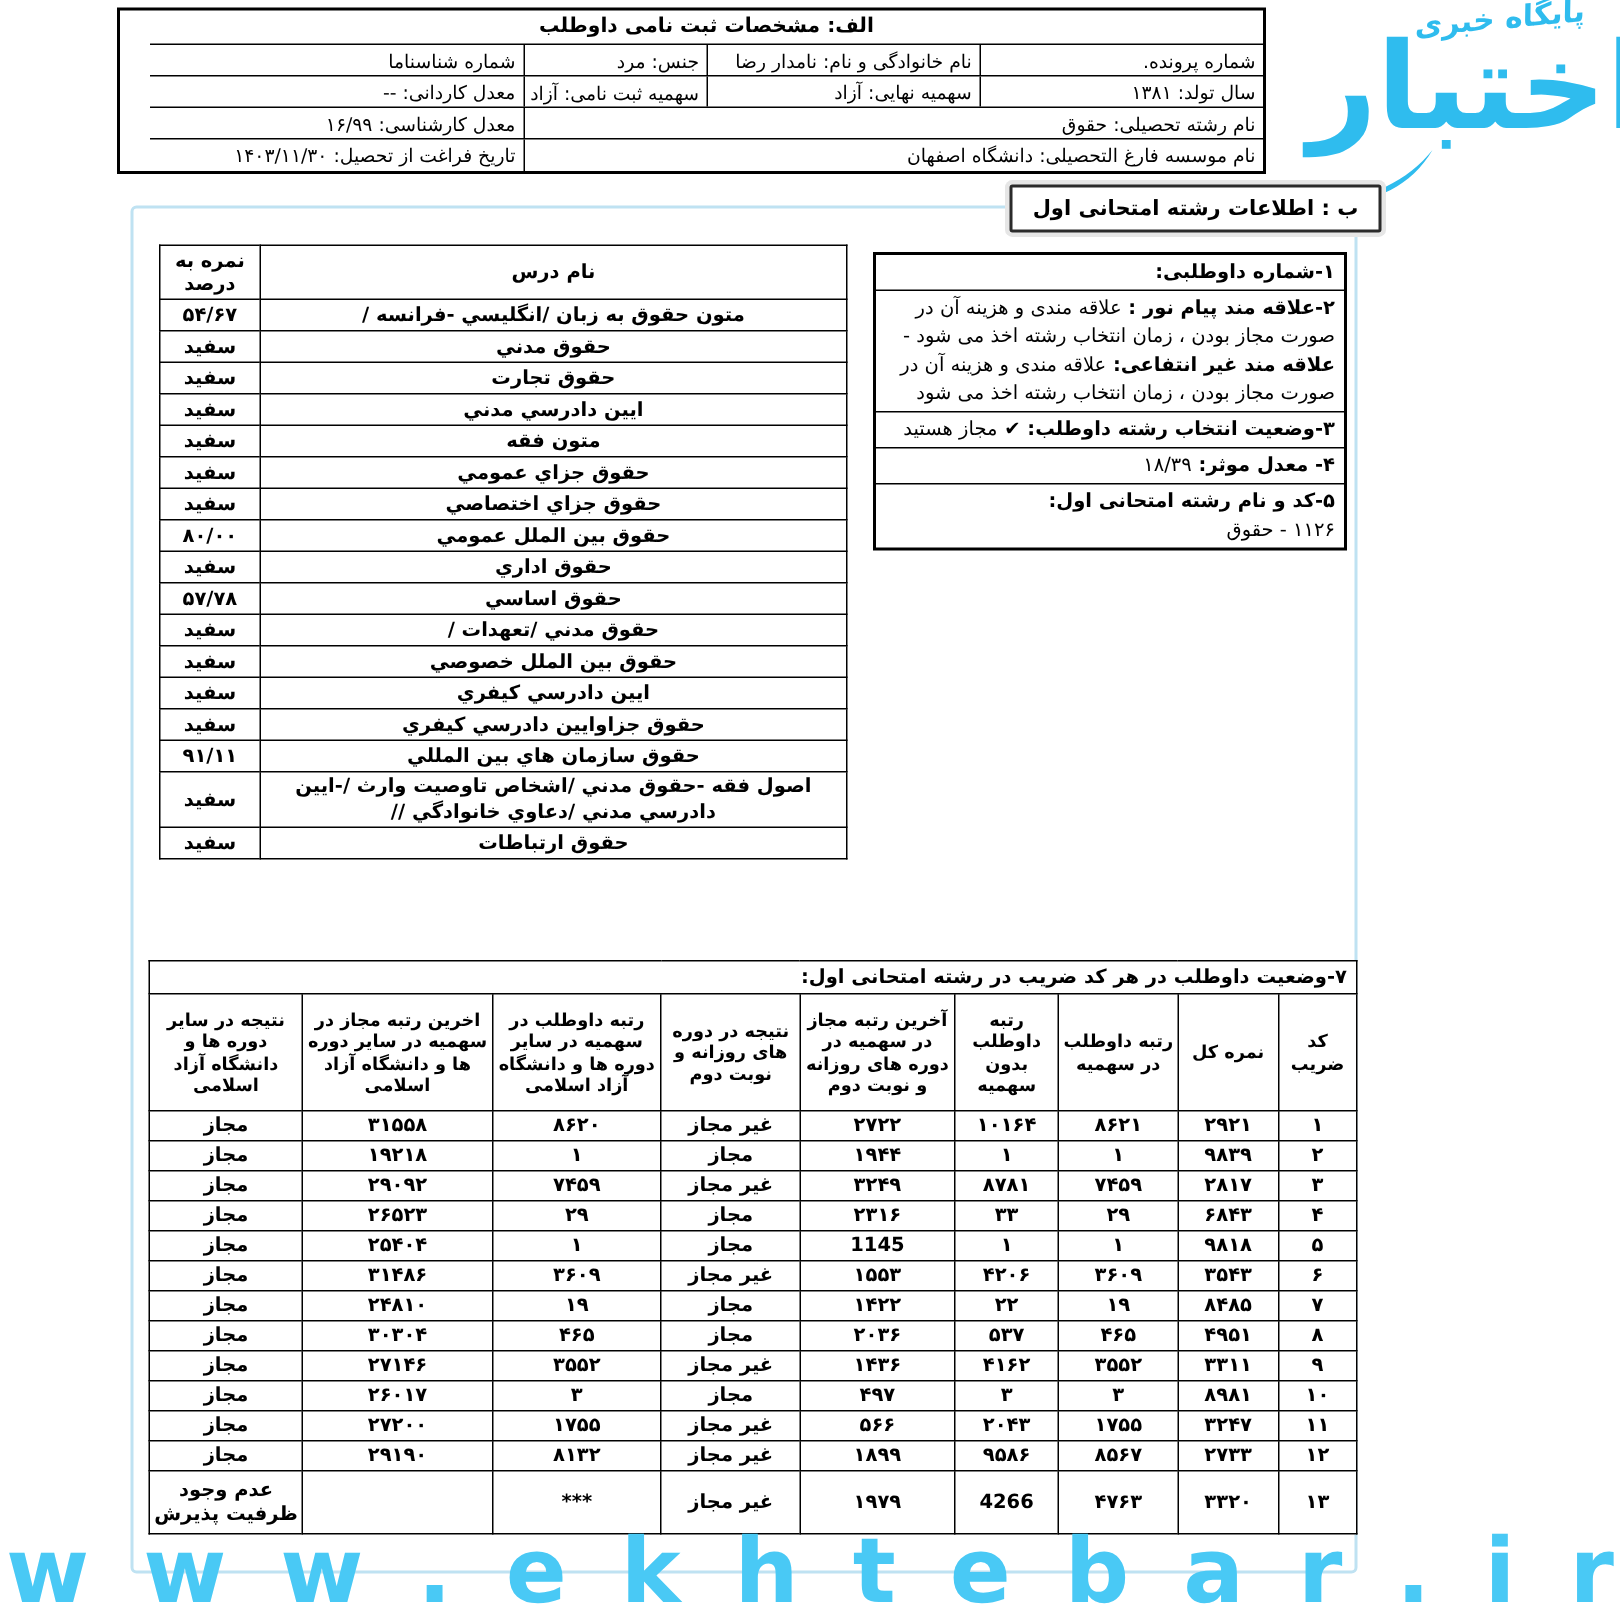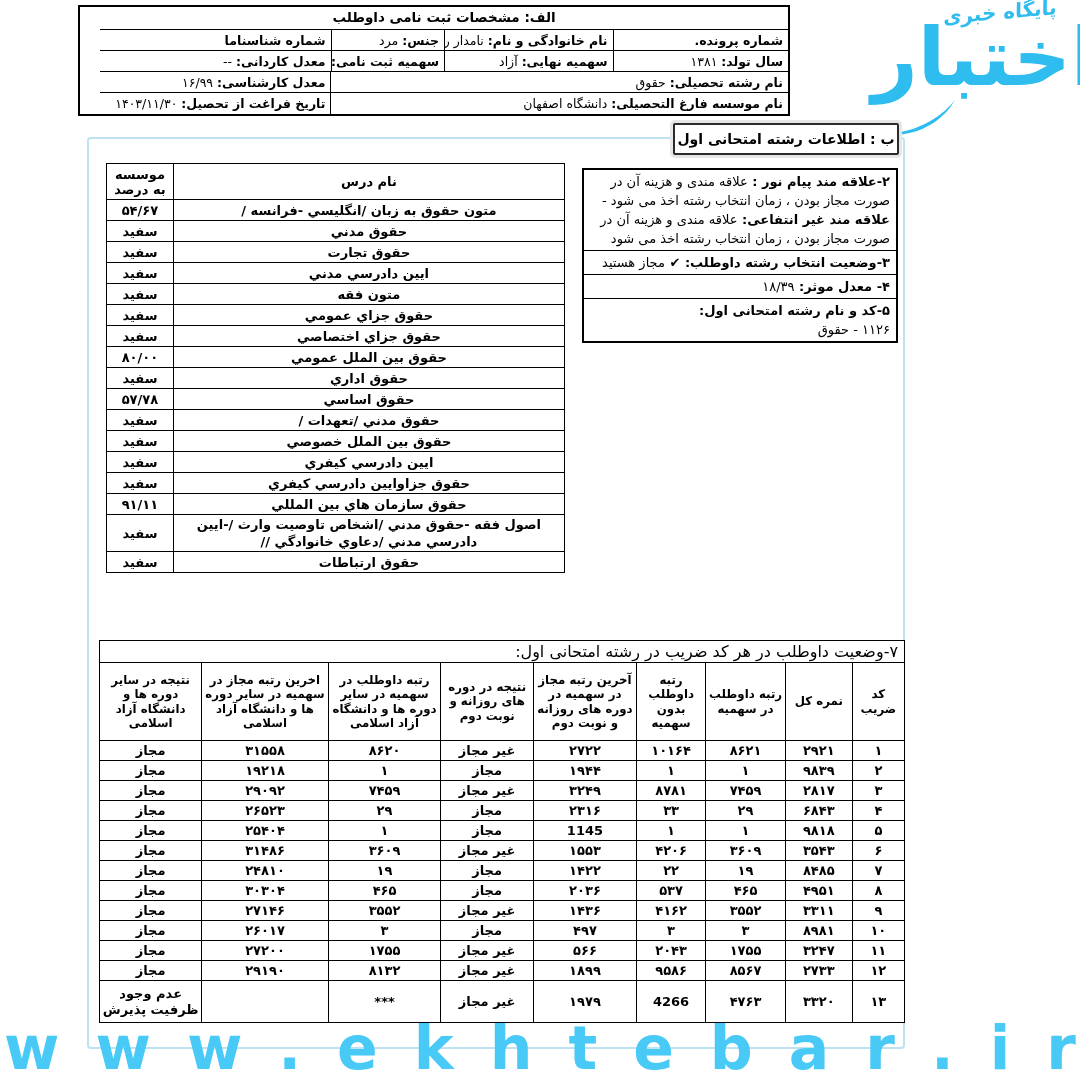--- a/index.html
+++ b/index.html
@@ -5,51 +5,51 @@
   * { box-sizing: border-box; margin: 0; padding: 0; }
   html, body {
     width: 1080px; height: 1080px; overflow: hidden;
     background: #fff; color: #000;
     font-family: "DejaVu Sans", sans-serif;
     direction: rtl; position: relative;
   }
 
   
   .section-a {
-    position: absolute; left: 78px; top: 5px; width: 712px;
+    position: absolute; left: 78px; top: 5px; width: 766px;
     border: 2px solid #000; background: #fff; z-index: 3; padding-left: 20px;
   }
   .ta-title {
     height: 23px; line-height: 21px; text-align: center;
     font-weight: bold; font-size: 13.5px; border-bottom: 1.5px solid #000;
   }
   .ta-row {
     display: flex; height: 21px; border-bottom: 1.5px solid #000;
     font-size: 12.5px; align-items: center;
   }
   .ta-row:last-child { border-bottom: none; }
   .ta-cell {
     height: 100%; padding: 0 5px; display: flex; align-items: center;
     white-space: nowrap; overflow: hidden;
   }
   .ta-cell:not(:last-child) { border-left: 1.5px solid #000; }
-  .lbl { font-weight: bold; text-align: center; }
+  .lbl { font-weight: normal; text-align: center; }
   .val { margin-right: 4px; font-weight: normal; }
   .w1 { width: 25.5%; } .w2 { width: 24.5%; } .w3 { width: 16.5%; }
   .w4 { width: 33.5%; } .w5 { width: 66.5%; }
 
   
   .outer {
     position: absolute; left: 87px; top: 137px; width: 818px; height: 912px;
     border: 2px solid #bfe2f2; border-radius: 4px; background: #fff; z-index: 0;
   }
 
   
   .section-b-label {
-    position: absolute; left: 673px; top: 123px; width: 226px; height: 32px;
+    position: absolute; left: 673px; top: 123px; width: 248px; height: 32px;
     background: #fff; border: 2px solid #2b2b2b; border-radius: 2px;
     box-shadow: 0 0 0 3px #e6e6e6;
     display: flex; align-items: center; justify-content: center;
     font-weight: bold; font-size: 14px; z-index: 6;
   }
 
   
   .info-box {
     position: absolute; left: 582px; top: 168px; width: 316px;
     border: 2px solid #000; background: #fff; z-index: 2; font-size: 13px;
@@ -71,21 +71,21 @@
   .scores .tbl-title { font-weight: bold; text-align: right; height: 22px; padding: 1px 6px; }
   .scores th { height: 36px; text-align: center; font-weight: bold; padding: 1px 2px; }
   .scores td { text-align: center; font-weight: bold; height: 21px; padding: 1px 4px; line-height: 17px; }
 
   
   .coef {
     position: absolute; left: 99px; top: 640px; width: 806px;
     border-collapse: collapse; background: #fff; z-index: 2; table-layout: fixed;
   }
   .coef td, .coef th { border: 1.5px solid #000; text-align: center; }
-  .coef .tbl-title { font-weight: normal; text-align: right; font-size: 16px; height: 22px; padding: 1px 6px; }
+  .coef .tbl-title { font-weight: bold; text-align: right; font-size: 13px; height: 22px; padding: 1px 6px; }
   .coef th { font-size: 11.8px; font-weight: bold; line-height: 14.5px; padding: 2px 1px; height: 78px; vertical-align: middle; }
   .coef tbody td { font-size: 13px; font-weight: bold; height: 20px; padding: 0 2px; line-height: 16px; }
   .coef tr.tall-row td { height: 42px; }
 
   
   .logo {
     position: absolute; top: 2px; right: -30px; z-index: 10;
     text-align: center; direction: rtl; line-height: 1; width: 250px;
   }
   .logo-tagline {
@@ -164,20 +164,23 @@
     <div class="ta-cell w4">
       <span class="lbl">تاریخ فراغت از تحصیل:</span>
       <span class="val">۱۴۰۳/۱۱/۳۰</span>
     </div>
   </div>
 </div>
 
 <div class="section-b-label">ب : اطلاعات رشته امتحانی اول</div>
 
 <div class="info-box">
+  <div class="info-item">
+    <span class="b">۱-شماره داوطلبی:</span>
+  </div>
   <div class="info-item">
     <span class="b">۲-علاقه مند پیام نور : </span><span class="r">علاقه مندی و هزینه آن در صورت مجاز بودن ، زمان انتخاب رشته اخذ می شود - </span><span class="b">علاقه مند غیر انتفاعی: </span><span class="r">علاقه مندی و هزینه آن در صورت مجاز بودن ، زمان انتخاب رشته اخذ می شود</span>
   </div>
   <div class="info-item">
     <span class="b">۳-وضعیت انتخاب رشته داوطلب: ✔ </span><span class="r">مجاز هستید</span>
   </div>
   <div class="info-item">
     <span class="b">۴- معدل موثر: </span><span class="r">۱۸/۳۹</span>
   </div>
   <div class="info-item">
@@ -187,21 +190,21 @@
 </div>
 
 <table class="scores">
   <colgroup>
       <col style="width:85.4%">
       <col style="width:14.6%">
     </colgroup>
   <thead>
     <tr>
       <th>نام درس</th>
-      <th>موسسه به درصد</th>
+      <th>نمره به درصد</th>
     </tr>
   </thead>
   <tbody>
       <tr>
         <td>متون حقوق به زبان /انگلیسي -فرانسه /</td>
         <td>۵۴/۶۷</td>
       </tr>
       <tr>
         <td>حقوق مدني</td>
         <td>سفید</td>

